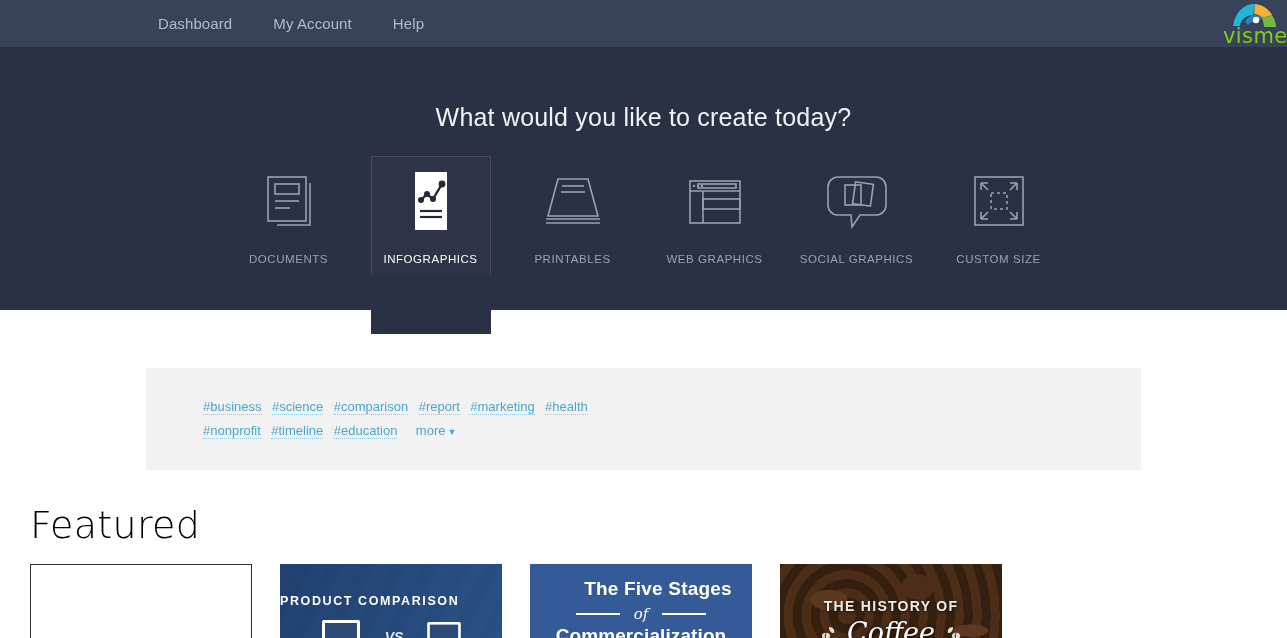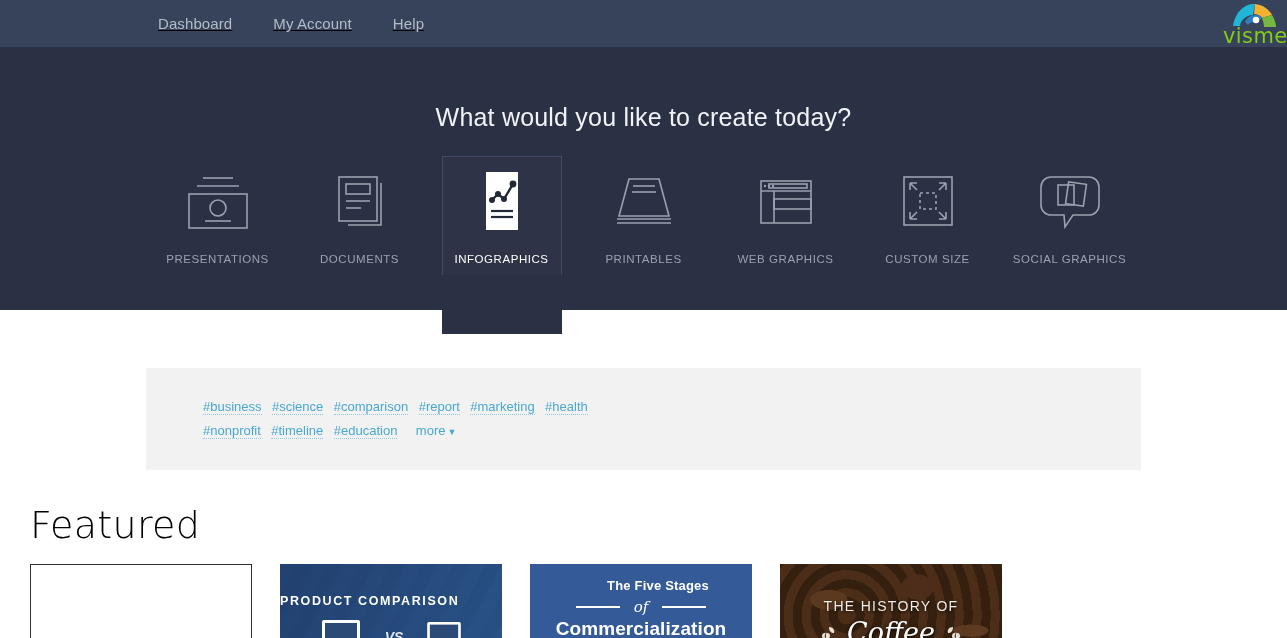--- a/index.html
+++ b/index.html
@@ -15,21 +15,21 @@
   }
 
   
   .topnav {
     position: relative;
     height: 47px;
     background: #36435a;
     display: flex;
     align-items: center;
   }
-  .nav-links { display: flex; align-items: center; margin-left: 158px; text-decoration: underline; }
+  .nav-links { display: flex; align-items: center; margin-left: 158px; }
   .nav-link {
     color: #b3bbc7;
     font-size: 15px;
     letter-spacing: .1px;
     margin-right: 41px;
     text-decoration: none;
     cursor: pointer;
     white-space: nowrap;
   }
   .logo {
@@ -226,21 +226,21 @@
     font-weight: bold;
   }
 
   
   .card-five {
     background: #345a98;
     color: #ffffff;
     text-align: center;
     padding-top: 14px;
   }
-  .five-l1 { font-size: 13px; font-weight: bold; letter-spacing: .2px; margin-left: 34px; }
+  .five-l1 { font-size: 19px; font-weight: bold; letter-spacing: .2px; margin-left: 34px; }
   .five-rule { display: flex; align-items: center; justify-content: center; gap: 14px; margin: 5px 0 2px; }
   .five-rule .ln { width: 44px; height: 2px; background: #ffffff; }
   .five-of { font-family: "DejaVu Serif", serif; font-style: italic; font-size: 15px; }
   .five-l2 { font-size: 19px; font-weight: bold; letter-spacing: .1px; }
 
   
   .card-coffee {
     background:
       radial-gradient(ellipse at 22% 28%, rgba(92,58,32,.95) 0 18px, transparent 19px),
       radial-gradient(ellipse at 62% 18%, rgba(78,46,26,.95) 0 16px, transparent 17px),
@@ -251,20 +251,21 @@
       repeating-radial-gradient(circle at 30% 40%, #4b2d18 0 9px, #35200f 9px 18px),
       #2a1a0c;
     text-align: center;
   }
   .coffee-l1 {
     color: #f2ece4;
     font-size: 14px;
     letter-spacing: 1.3px;
     margin-top: 34px;
     text-shadow: 0 1px 3px rgba(0,0,0,.8);
+    font-weight: bold;
   }
   .coffee-row {
     display: flex; align-items: center; justify-content: center; gap: 9px; margin-top: 3px;
   }
   .coffee-l2 {
     color: #ffffff;
     font-family: "DejaVu Serif", serif;
     font-style: italic;
     font-size: 27px;
     text-shadow: 0 1px 4px rgba(0,0,0,.85);
@@ -289,34 +290,20 @@
     </svg>
     <div class="logo-text">visme</div>
   </div>
 </div>
 
 <div class="hero">
   <div class="hero-title">What would you like to create today?</div>
 
   <div class="cats">
 
-    <div class="cat">
-      <div class="cat-icon">
-        <svg width="74" height="58" viewBox="0 0 74 58">
-          <g fill="none" stroke="#9aa1b0" stroke-width="1.6">
-            <line x1="22" y1="5" x2="52" y2="5"></line>
-            <line x1="16" y1="13" x2="58" y2="13"></line>
-            <rect x="8" y="21" width="58" height="34"></rect>
-            <circle cx="37" cy="35" r="8"></circle>
-            <line x1="24" y1="48" x2="50" y2="48"></line>
-          </g>
-        </svg>
-      </div>
-      <div class="cat-label">PRESENTATIONS</div>
-    </div>
 
     <div class="cat">
       <div class="cat-icon">
         <svg width="74" height="58" viewBox="0 0 74 58">
           <g fill="none" stroke="#9aa1b0" stroke-width="1.6">
             <path d="M25 52 L58 52 L58 10"></path>
             <rect x="16" y="4" width="38" height="44"></rect>
             <rect x="23" y="11" width="24" height="10"></rect>
             <line x1="23" y1="28" x2="47" y2="28"></line>
             <line x1="23" y1="35" x2="38" y2="35"></line>
@@ -375,49 +362,49 @@
             <rect x="25" y="26" width="37" height="10"></rect>
           </g>
           <g fill="#9aa1b0">
             <circle cx="16" cy="13" r="1.2"></circle>
             <circle cx="20" cy="13" r="1.2"></circle>
             <circle cx="24" cy="13" r="1.2"></circle>
           </g>
         </svg>
       </div>
       <div class="cat-label">WEB GRAPHICS</div>
+    </div>
+
+    <div class="cat">
+      <div class="cat-icon">
+        <svg width="74" height="58" viewBox="0 0 74 58">
+          <g fill="none" stroke="#9aa1b0" stroke-width="1.6">
+            <path d="M18 4 H56 A10 10 0 0 1 66 14 V32 A10 10 0 0 1 56 42 H40 L32 54 L31 42 H18 A10 10 0 0 1 8 32 V14 A10 10 0 0 1 18 4 Z"></path>
+            <rect x="34" y="10" width="18" height="22" transform="rotate(8 43 21)"></rect>
+            <rect x="25" y="12" width="16" height="20"></rect>
+          </g>
+        </svg>
+      </div>
+      <div class="cat-label">SOCIAL GRAPHICS</div>
     </div>
 
     <div class="cat">
       <div class="cat-icon">
         <svg width="74" height="58" viewBox="0 0 74 58">
           <g fill="none" stroke="#9aa1b0" stroke-width="1.6">
             <rect x="13" y="4" width="48" height="48"></rect>
             <rect x="29" y="20" width="16" height="16" stroke-dasharray="3 3"></rect>
             <path d="M26 17 L19 10 M19 10 L26 10 M19 10 L19 17"></path>
             <path d="M48 17 L55 10 M55 10 L48 10 M55 10 L55 17"></path>
             <path d="M26 39 L19 46 M19 46 L26 46 M19 46 L19 39"></path>
             <path d="M48 39 L55 46 M55 46 L48 46 M55 46 L55 39"></path>
           </g>
         </svg>
       </div>
       <div class="cat-label">CUSTOM SIZE</div>
-    </div>
-
-    <div class="cat">
-      <div class="cat-icon">
-        <svg width="74" height="58" viewBox="0 0 74 58">
-          <g fill="none" stroke="#9aa1b0" stroke-width="1.6">
-            <path d="M18 4 H56 A10 10 0 0 1 66 14 V32 A10 10 0 0 1 56 42 H40 L32 54 L31 42 H18 A10 10 0 0 1 8 32 V14 A10 10 0 0 1 18 4 Z"></path>
-            <rect x="34" y="10" width="18" height="22" transform="rotate(8 43 21)"></rect>
-            <rect x="25" y="12" width="16" height="20"></rect>
-          </g>
-        </svg>
-      </div>
-      <div class="cat-label">SOCIAL GRAPHICS</div>
     </div>
 
   </div>
 </div>
 
 <div class="body-area">
 
   <div class="search-panel">
 
     <div class="tags">

